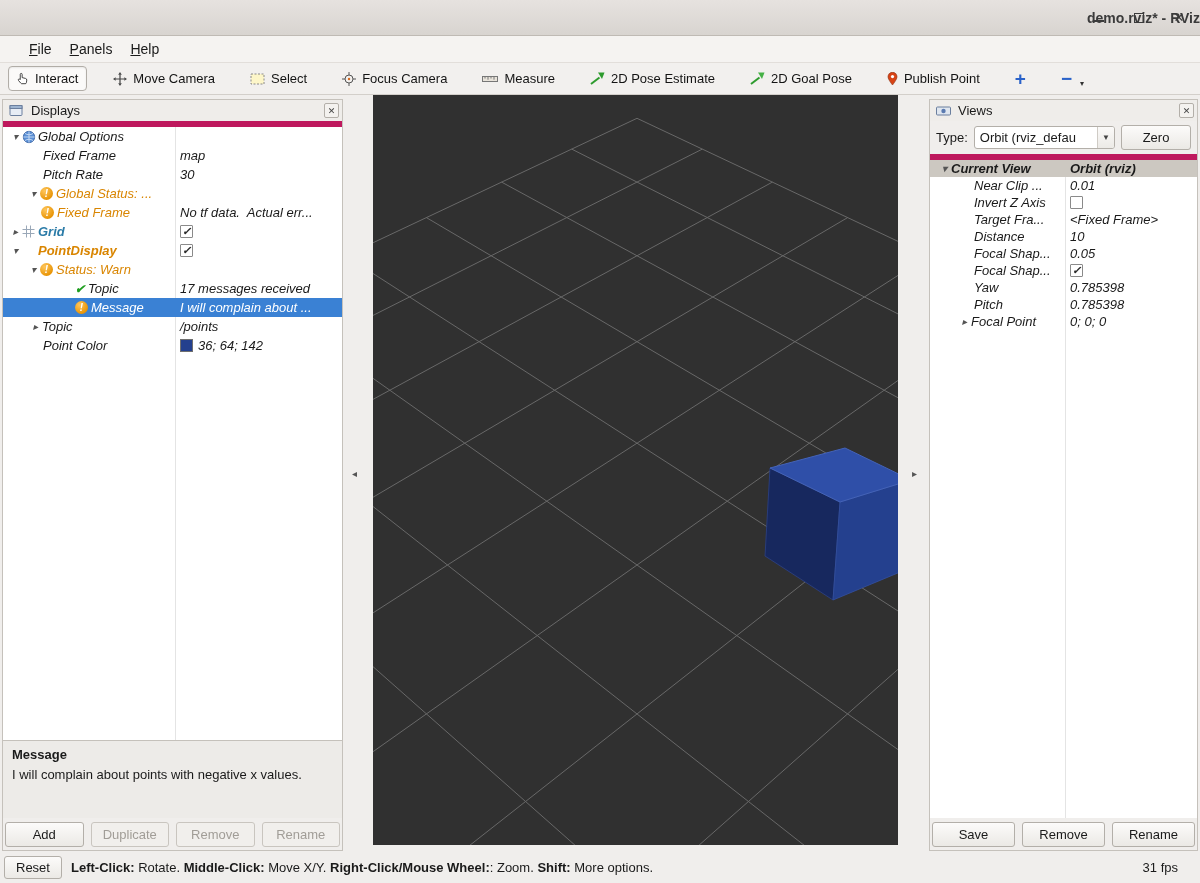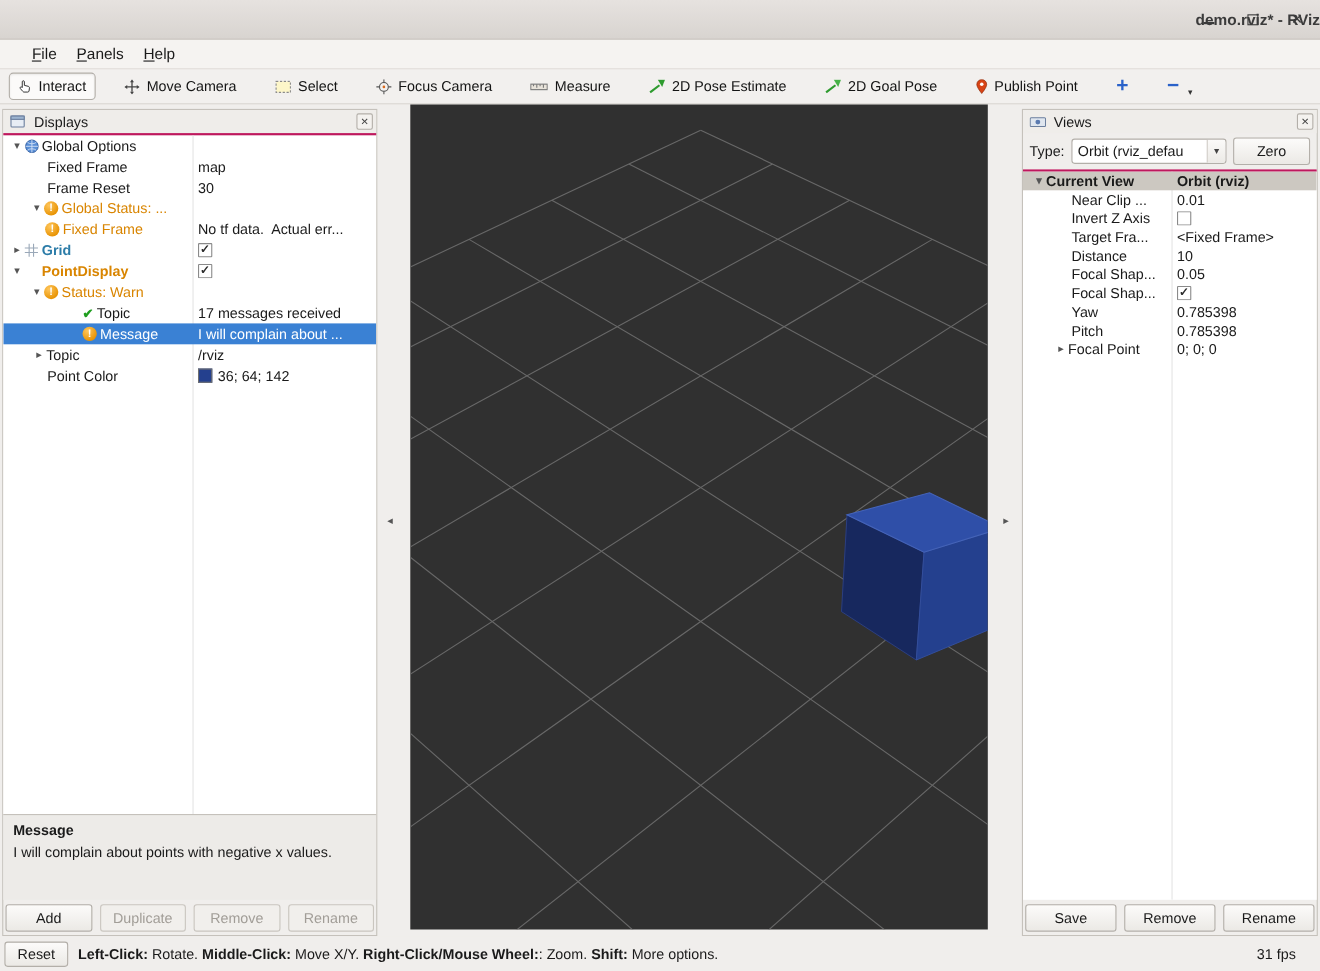--- a/index.html
+++ b/index.html
@@ -46,21 +46,21 @@
   .displays-panel { left:2px; top:4px; width:341px; bottom:0; }
   .views-panel { left:929px; top:4px; width:269px; bottom:0; }
 
   .panel-header { height:21px; flex:none; display:flex; align-items:center; gap:6px;
                   padding:0 3px 0 6px; background:#efedea; }
   .panel-title { flex:1; font-size:13px; }
   .panel-close { width:15px; height:15px; border:1px solid #b3afa9; background:#f4f2ef;
                  border-radius:2px; display:flex; align-items:center; justify-content:center;
                  font-size:9px; color:#444; }
 
-  .tree { position:relative; background:#fff; border-top:2px solid #be185d; overflow:hidden; }
+  .tree { position:relative; background:#fff; border-top:6px solid #be185d; overflow:hidden;font-style:italic; }
   .displays-tree { flex:1; }
   .views-tree { flex:1; }
   .colsep { position:absolute; top:0; bottom:0; width:1px; background:#e4e4e4; }
   .displays-tree .colsep { left:172px; }
   .views-tree .colsep { left:135px; }
 
   .trow { display:flex; height:19px; line-height:19px; align-items:center; position:relative; }
   .views-tree .trow { height:17px; line-height:17px; }
   .tlabel { width:172px; flex:none; display:flex; align-items:center; overflow:hidden; white-space:nowrap; }
   .views-tree .tlabel { width:135px; }
@@ -268,21 +268,21 @@
         <div class="trow">
           <span class="tlabel" style="padding-left:40px">
             <span class="lt">Fixed Frame</span>
           </span>
           <span class="tval"><span>map</span></span>
         </div>
 
 
         <div class="trow">
           <span class="tlabel" style="padding-left:40px">
-            <span class="lt">Frame Reset</span>
+            <span class="lt">Pitch Rate</span>
           </span>
           <span class="tval"><span>30</span></span>
         </div>
 
         <div class="trow">
           <span class="tlabel" style="padding-left:24px">
             <span class="exp open"></span>
             <span class="warn-badge"></span>
             <span class="lt warn">Global Status: ...</span>
           </span>
@@ -342,21 +342,21 @@
             <span class="lt">Message</span>
           </span>
           <span class="tval"><span>I will complain about ...</span></span>
         </div>
 
         <div class="trow">
           <span class="tlabel" style="padding-left:26px">
             <span class="exp closed"></span>
             <span class="lt">Topic</span>
           </span>
-          <span class="tval"><span>/rviz</span></span>
+          <span class="tval"><span>/points</span></span>
         </div>
 
         <div class="trow">
           <span class="tlabel" style="padding-left:40px">
             <span class="lt">Point Color</span>
           </span>
           <span class="tval">
             <span class="swatch" style="background: rgb(36, 64, 142);"></span>
             <span>36; 64; 142</span>
           </span>

